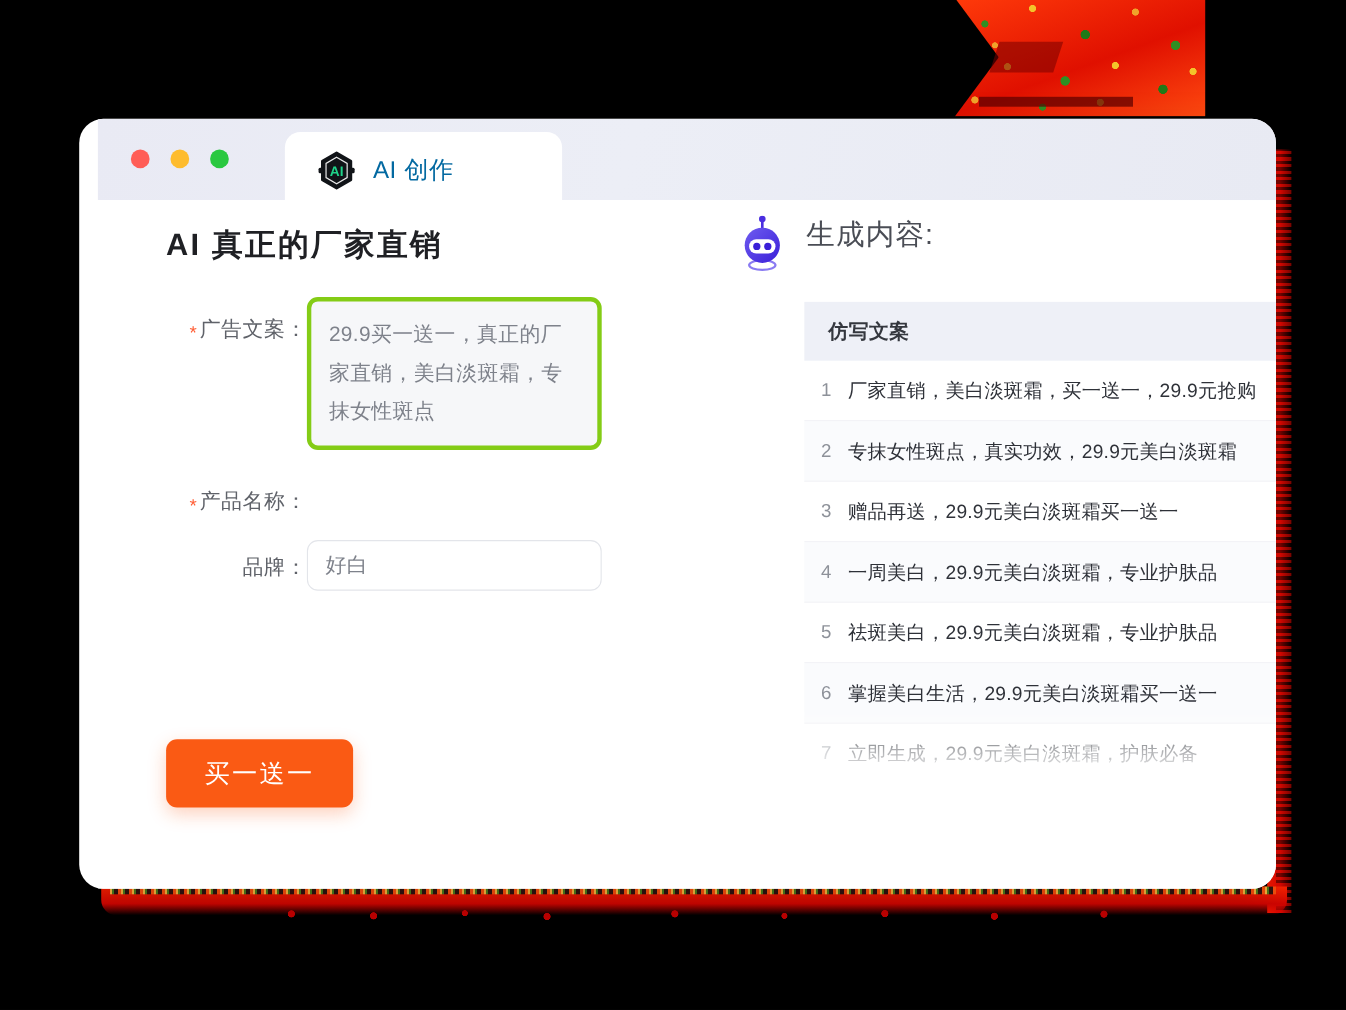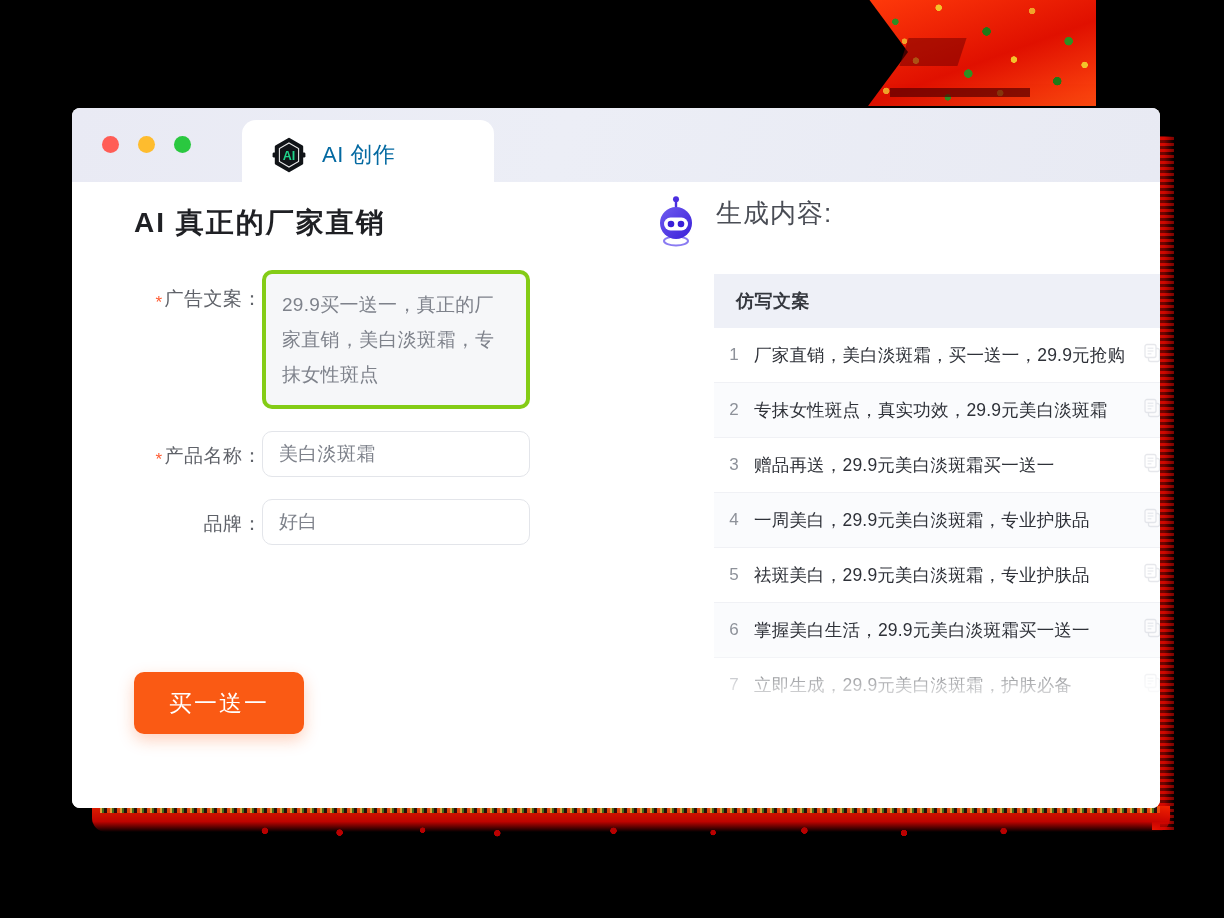--- a/index.html
+++ b/index.html
@@ -94,23 +94,24 @@
       radial-gradient(circle at 80% 58%, #c80000 0 3px, transparent 3.5px),
       radial-gradient(circle at 92% 42%, #c80000 0 3px, transparent 3.5px);
   }
 
   
   .window {
     position:absolute;
     left:72px; top:108px;
     width:1088px; height:700px;
     background:#ffffff;
-    border-radius:8px;
+    border-radius:22px;
     overflow:hidden;
     box-shadow:0 18px 44px rgba(0,0,0,.18);
+    padding-left:17px;
   }
 
   
   .titlebar {
     position:relative;
     height:74px;
     background:linear-gradient(105deg,#e9eaf4 0%,#eceef6 45%,#e8eaf3 100%);
   }
   .traffic {
     position:absolute; left:30px; top:28px;
@@ -272,21 +273,20 @@
             <div class="lbl">
               <span class="req">*</span><span>广告文案：</span>
             </div>
             <div class="field-textarea">29.9买一送一，真正的厂家直销，美白淡斑霜，专抹女性斑点</div>
           </div>
 
           <div class="row">
             <div class="lbl">
               <span class="req">*</span><span>产品名称：</span>
             </div>
-            <div class="field-input">美白淡斑霜</div>
           </div>
 
           <div class="row">
             <div class="lbl">品牌：</div>
             <div class="field-input">好白</div>
           </div>
 
         </div>
 
         <button class="generate-btn">买一送一</button>

